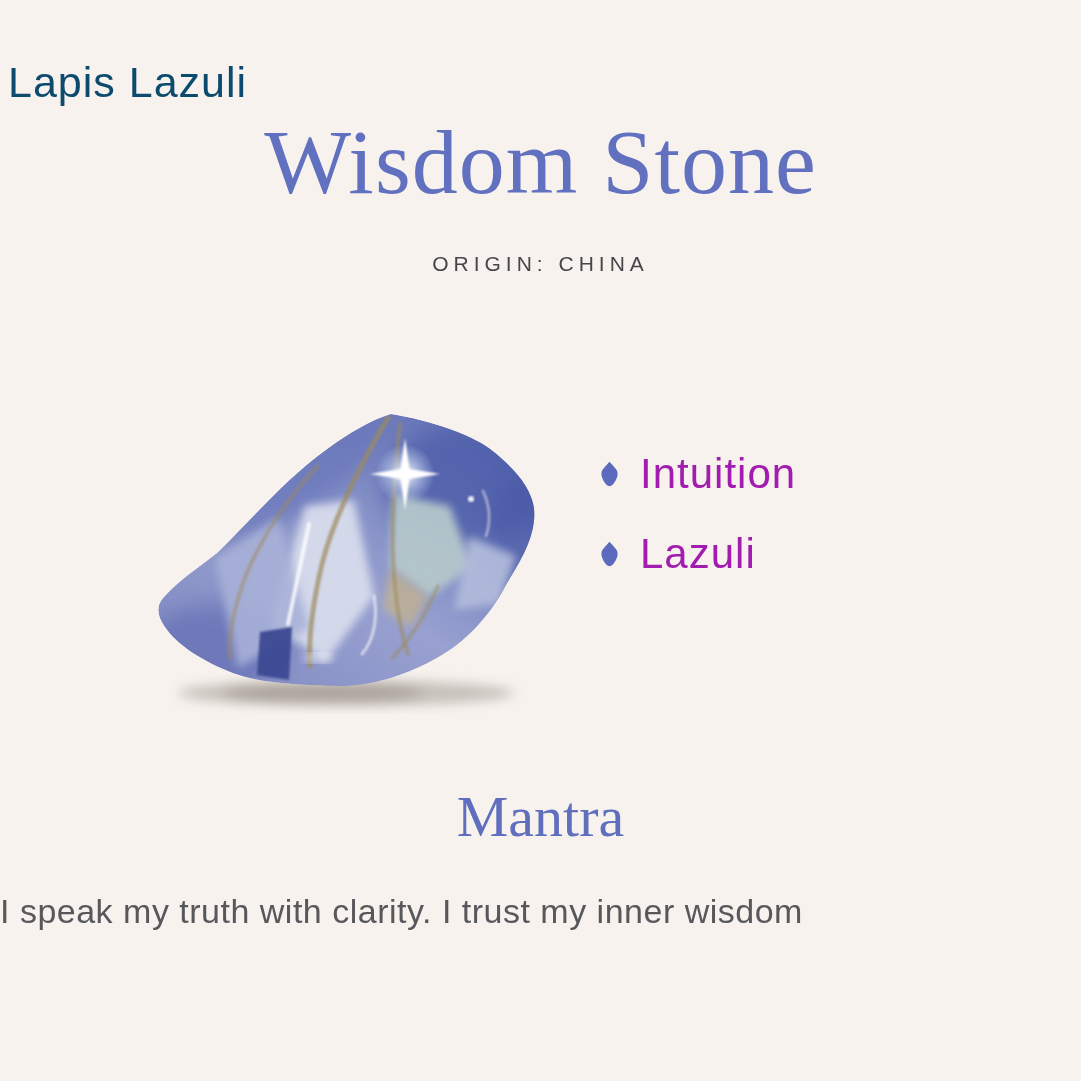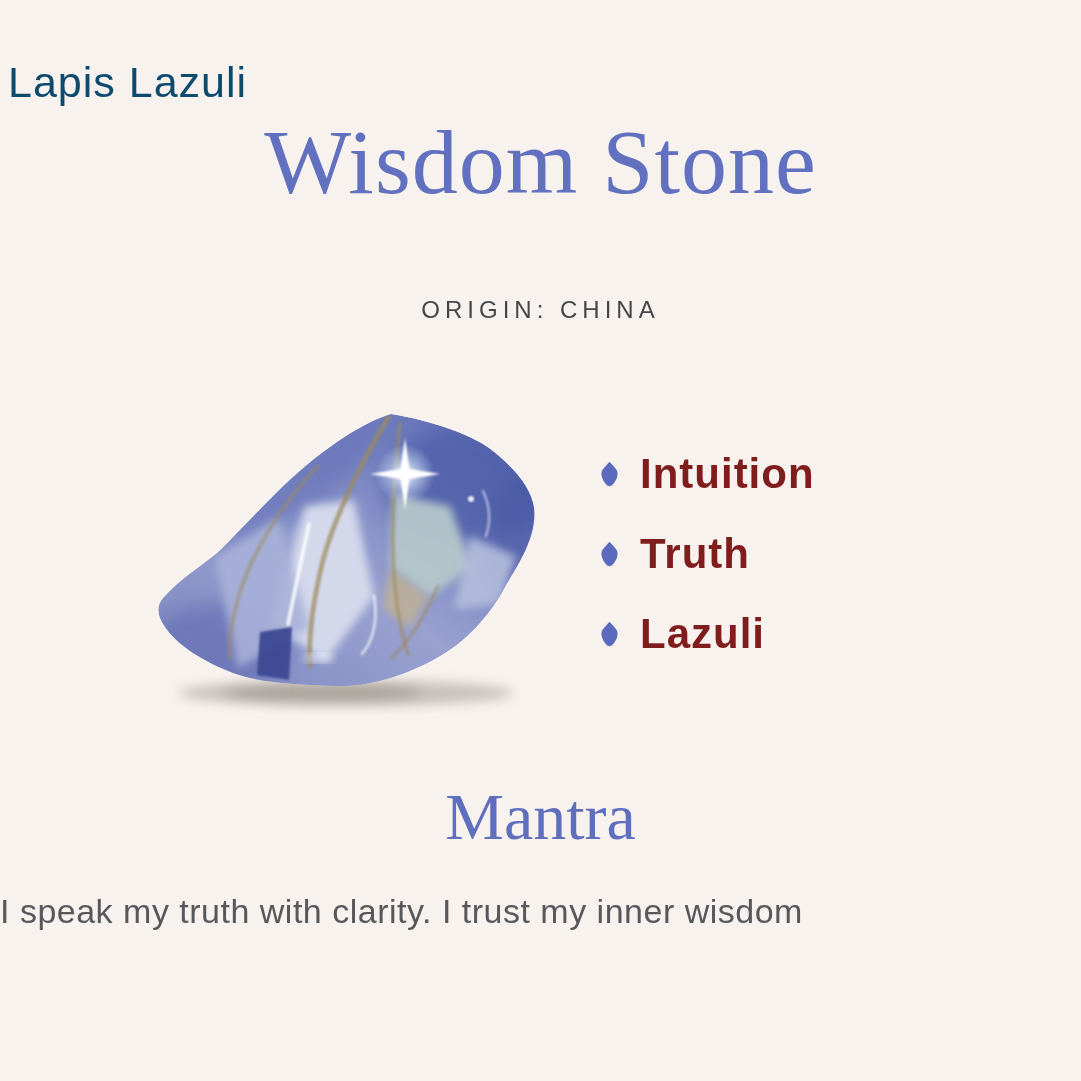--- a/index.html
+++ b/index.html
@@ -17,45 +17,44 @@
   }
   .title{
     position:absolute;top:114px;left:0;width:100%;margin:0;
     text-align:center;
     font-family:"Liberation Serif", serif;font-weight:400;
     font-size:92px;line-height:96px;letter-spacing:1px;
     color:#6170bf;
   }
   .origin{
     position:absolute;top:252px;left:0;width:100%;
-    text-align:center;font-size:24px;letter-spacing:5px;
+    text-align:center;font-size:21px;letter-spacing:5px;
     color:#46464a;
-    margin-top:44px;
   }
   .stone-wrap{
     position:absolute;left:138px;top:396px;width:450px;height:318px;
   }
   .props{
     position:absolute;left:598px;top:450px;
     list-style:none;margin:0;padding:0;
   }
   .prop-item{
     display:flex;align-items:center;height:48px;margin-bottom:32px;
   }
   .prop-icon{
     width:23px;height:27px;margin-right:19px;flex:0 0 auto;
   }
   .prop-label{
-    font-size:42px;font-weight:700;color:#7f1d1d;letter-spacing:1px;
+    font-size:42px;font-weight:400;color:#a21caf;letter-spacing:1px;
   }
   .mantra-heading{
     position:absolute;top:782px;left:0;width:100%;margin:0;
     text-align:center;
     font-family:"Liberation Serif", serif;font-weight:400;
-    font-size:66px;line-height:70px;color:#5f6ebd;
+    font-size:58px;line-height:70px;color:#5f6ebd;
   }
   .mantra-text{
     position:absolute;top:888px;left:0;width:100%;
     text-align:left;font-size:34px;line-height:47px;
     font-weight:300;color:#58585c;letter-spacing:.5px;
   }
 </style>
 </head>
 <body>
 
@@ -145,26 +144,20 @@
     <li class="prop-item">
       <svg class="prop-icon" viewBox="0 0 20 23" xmlns="http://www.w3.org/2000/svg">
         <path d="M10,0.5 L14.5,5.5 Q17.8,9 16.8,13 Q16,16.5 13.5,19.5 Q12,21.3 10,21.8 Q8,21.3 6.5,19.5 Q4,16.5 3.2,13 Q2.2,9 5.5,5.5 Z" fill="#5b6abc"></path>
       </svg>
       <span class="prop-label">Intuition</span>
     </li>
     <li class="prop-item">
       <svg class="prop-icon" viewBox="0 0 20 23" xmlns="http://www.w3.org/2000/svg">
         <path d="M10,0.5 L14.5,5.5 Q17.8,9 16.8,13 Q16,16.5 13.5,19.5 Q12,21.3 10,21.8 Q8,21.3 6.5,19.5 Q4,16.5 3.2,13 Q2.2,9 5.5,5.5 Z" fill="#5b6abc"></path>
       </svg>
-      <span class="prop-label">Truth</span>
-    </li>
-    <li class="prop-item">
-      <svg class="prop-icon" viewBox="0 0 20 23" xmlns="http://www.w3.org/2000/svg">
-        <path d="M10,0.5 L14.5,5.5 Q17.8,9 16.8,13 Q16,16.5 13.5,19.5 Q12,21.3 10,21.8 Q8,21.3 6.5,19.5 Q4,16.5 3.2,13 Q2.2,9 5.5,5.5 Z" fill="#5b6abc"></path>
-      </svg>
       <span class="prop-label">Lazuli</span>
     </li>
   </ul>
 
   <h2 class="mantra-heading">Mantra</h2>
 
   <div class="mantra-text">
     <div>I speak my truth with clarity. I trust my inner wisdom</div>
   </div>
 

